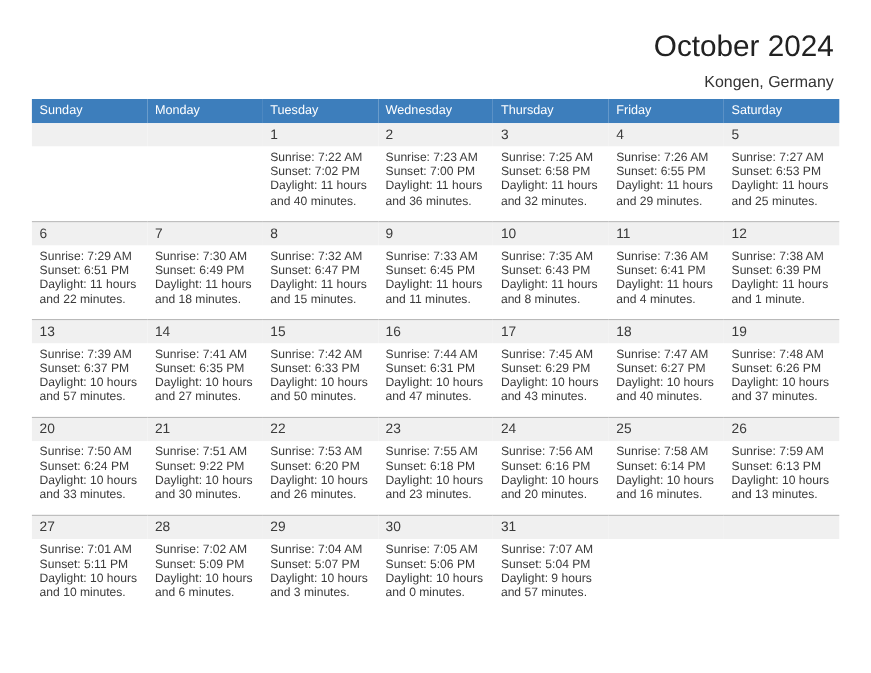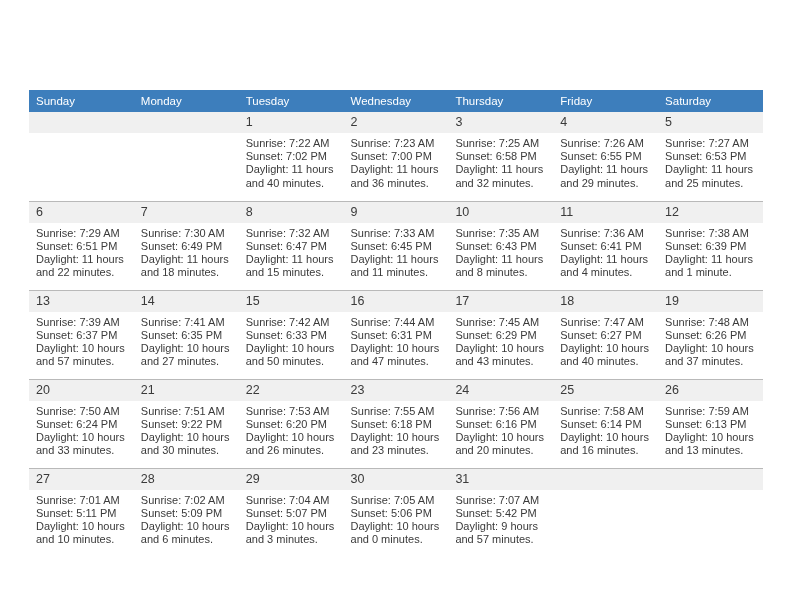--- a/index.html
+++ b/index.html
@@ -138,20 +138,24 @@
   .details div { white-space: nowrap; }
 </style>
 </head>
 <body>
 
 <div class="page">
 
   <div class="header">
 
 
+    <div class="title-block">
+      <div class="cal-title">October 2024</div>
+      <div class="cal-subtitle">Kongen, Germany</div>
+    </div>
 
   </div>
 
   <table class="calendar">
     <thead>
       <tr id="weekday-row">
           <th>Sunday</th>
           <th>Monday</th>
           <th>Tuesday</th>
           <th>Wednesday</th>
@@ -520,21 +524,21 @@
                 <div>Daylight: 10 hours</div>
                 <div>and 0 minutes.</div>
               </div>
             </div>
           </td>
           <td class="">
             <div class="cell-inner">
               <span class="daynum">31</span>
               <div class="details">
                 <div>Sunrise: 7:07 AM</div>
-                <div>Sunset: 5:42 PM</div>
+                <div>Sunset: 5:04 PM</div>
                 <div>Daylight: 9 hours</div>
                 <div>and 57 minutes.</div>
               </div>
             </div>
           </td>
           <td class="empty">
             <div class="cell-inner">
               <span class="daynum"></span>
               <div class="details">
                 <div></div>

